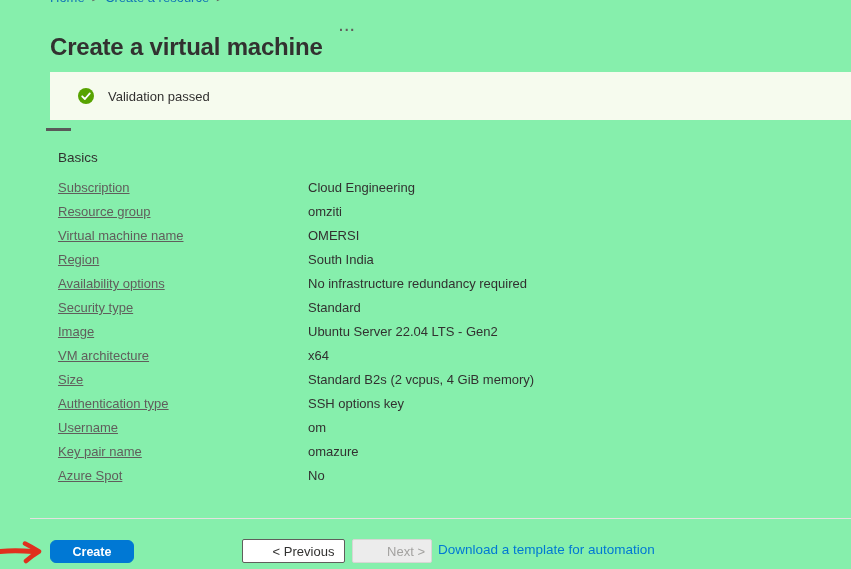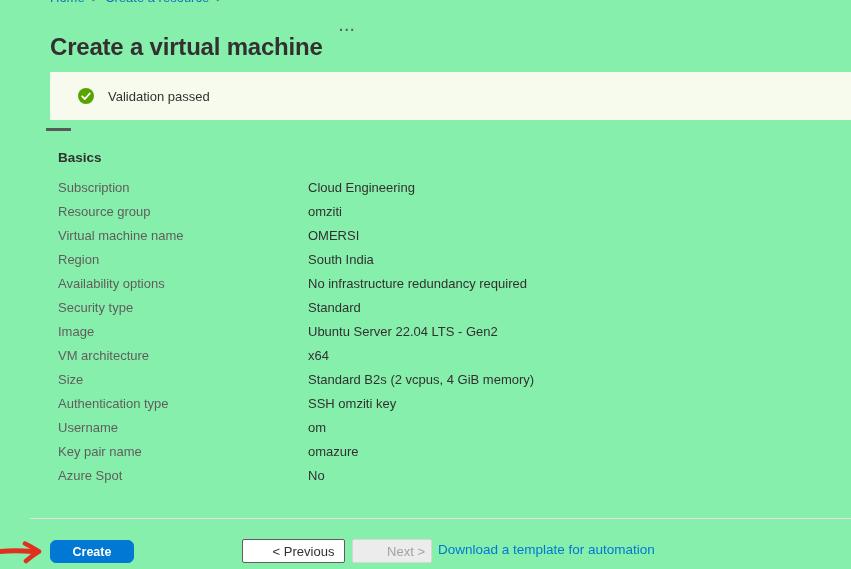--- a/index.html
+++ b/index.html
@@ -20,24 +20,24 @@
 
   
   .banner { position:absolute; left:50px; right:0; top:72px; height:48px; background:#f6fbee; display:flex; align-items:center; padding-left:28px; }
   .banner-icon { width:16px; height:16px; flex:0 0 16px; margin-right:14px; }
   .banner-text { font-size:13px; color:#323130; }
 
   
   .tab-indicator { position:absolute; left:46px; top:128px; width:25px; height:3px; background:#595959; }
 
   
-  .section-heading { position:absolute; left:58px; top:150px; font-size:13.5px; font-weight:700; color:#323130; }
+  .section-heading { position:absolute; left:58px; top:150px; font-size:13.5px; font-weight:400; color:#323130; }
   .kv-list { position:absolute; left:58px; top:176px; width:720px; }
   .kv-row { display:flex; height:24px; line-height:24px; font-size:13px; }
-  .kv-label { width:250px; color:#605e5c; flex:0 0 250px; }
+  .kv-label { width:250px; color:#605e5c; flex:0 0 250px;text-decoration:underline; }
   .kv-value { color:#323130; }
 
   
   .footer-divider { position:absolute; left:30px; right:0; top:518px; height:1px; background:#e3e1df; }
   .btn-create {
     position:absolute; left:50px; top:540px; width:84px; height:23px;
     background:#0078d4; color:#ffffff; border:1px solid #0078d4; border-radius:6px;
     font-family:"Liberation Sans", sans-serif; font-size:12.5px; font-weight:700; cursor:pointer;
   }
   .btn-previous {
@@ -111,21 +111,21 @@
     <div class="kv-row">
       <span class="kv-label">VM architecture</span>
       <span class="kv-value">x64</span>
     </div>
     <div class="kv-row">
       <span class="kv-label">Size</span>
       <span class="kv-value">Standard B2s (2 vcpus, 4 GiB memory)</span>
     </div>
     <div class="kv-row">
       <span class="kv-label">Authentication type</span>
-      <span class="kv-value">SSH omziti key</span>
+      <span class="kv-value">SSH options key</span>
     </div>
     <div class="kv-row">
       <span class="kv-label">Username</span>
       <span class="kv-value">om</span>
     </div>
     <div class="kv-row">
       <span class="kv-label">Key pair name</span>
       <span class="kv-value">omazure</span>
     </div>
     <div class="kv-row">

